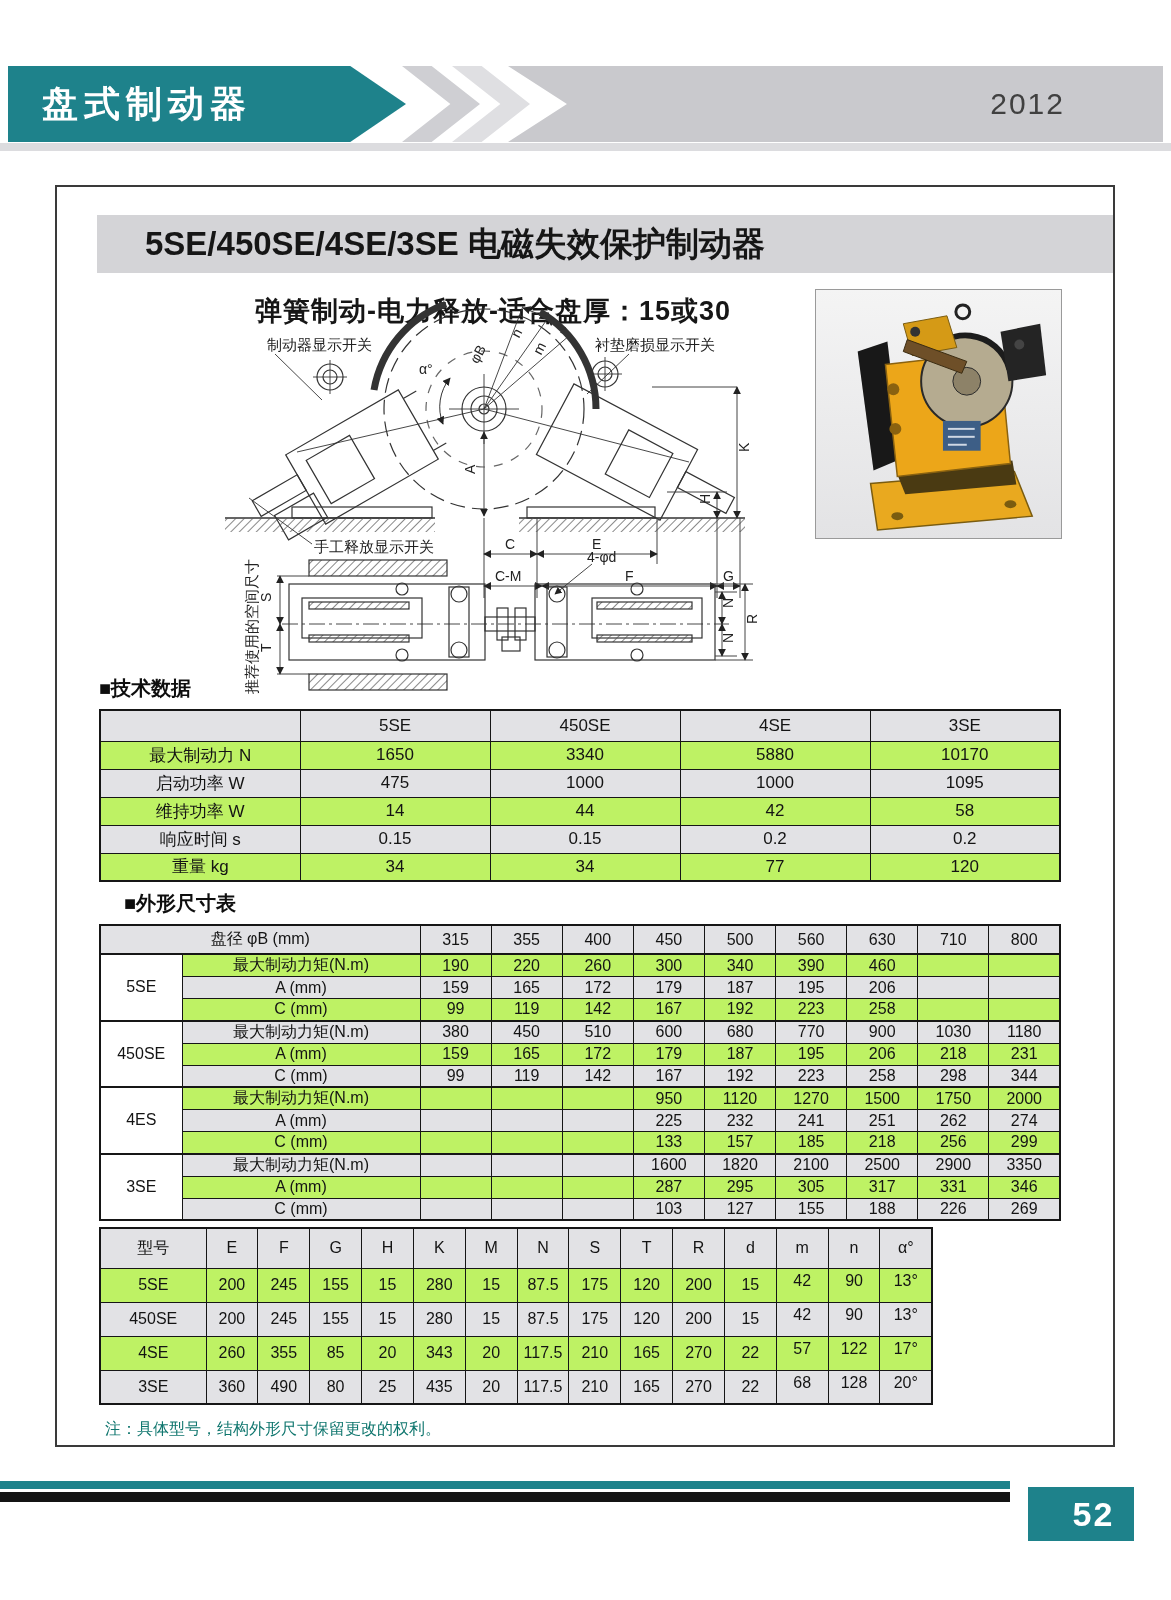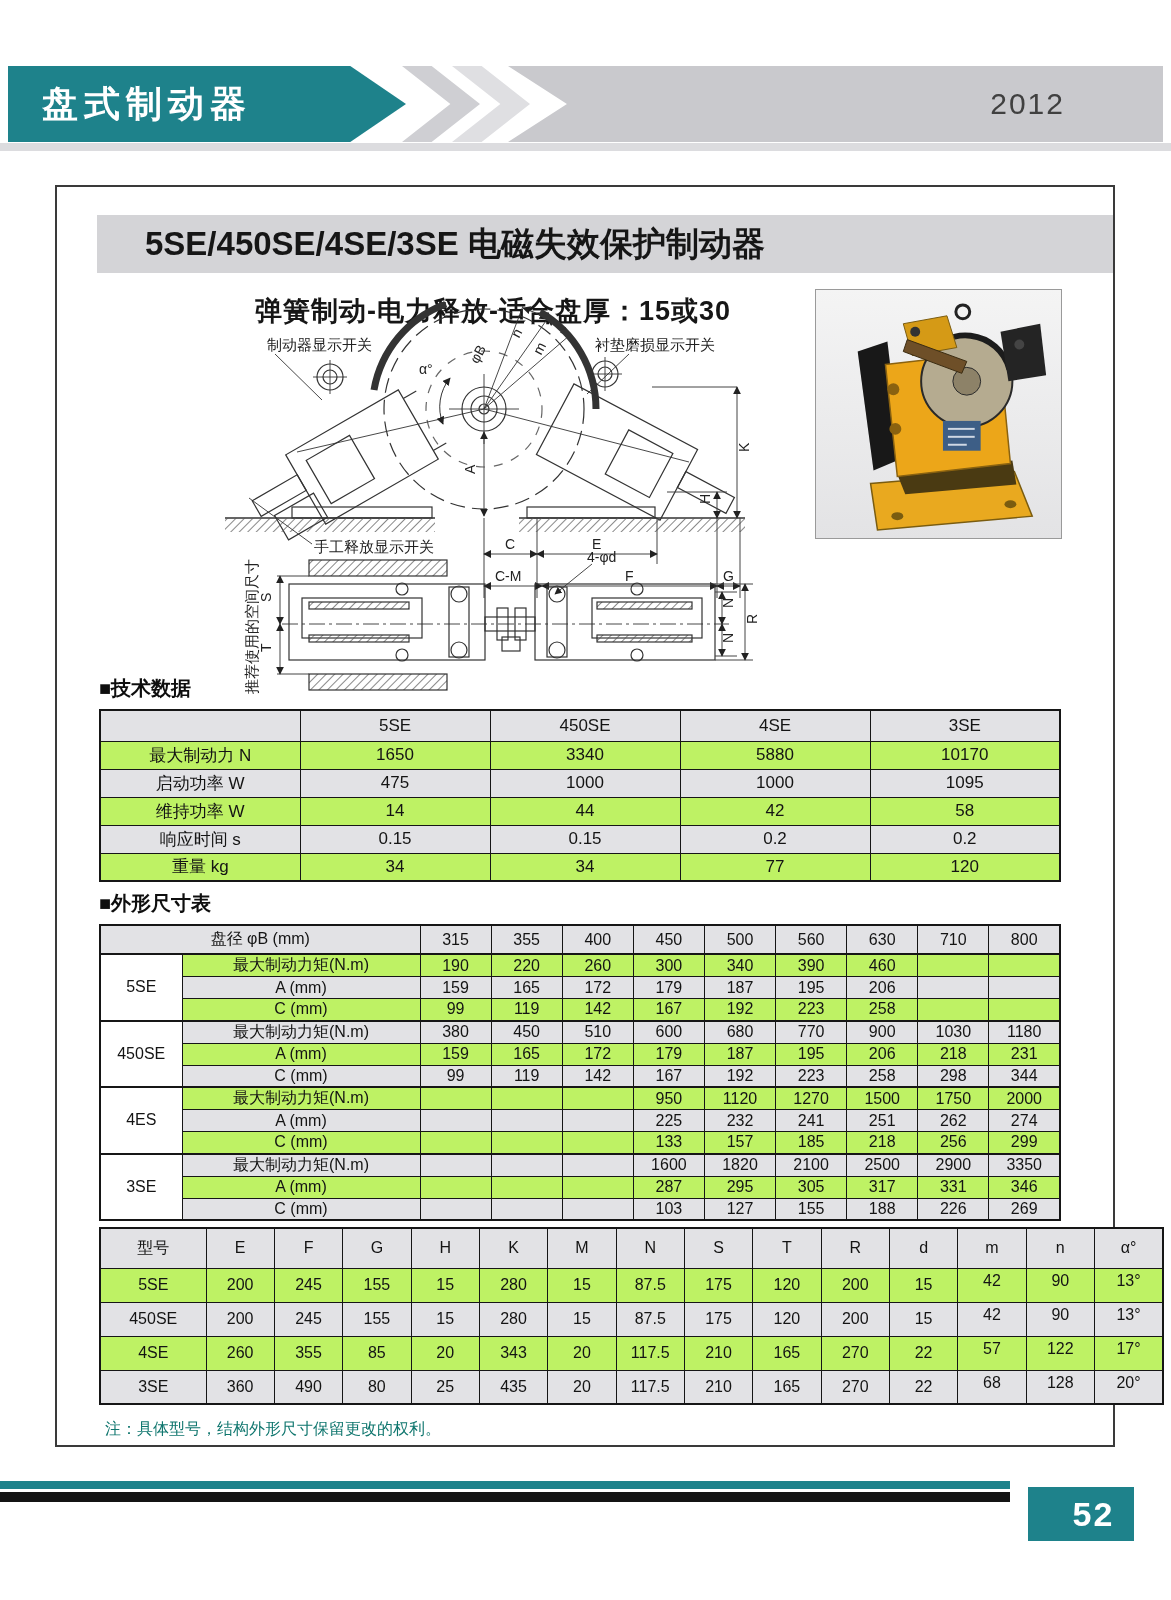--- a/index.html
+++ b/index.html
@@ -36,40 +36,40 @@
   .drawing text { font-family:"Liberation Sans","DejaVu Sans",sans-serif;
     fill:#222; font-size:14px; }
   .drawing .cn { font-size:15px; }
 
   .photo { position:absolute; left:758px; top:102px; width:247px; height:250px;
     border:1px solid #9a9a9a; background:linear-gradient(180deg,#f4f4f4,#e3e3e5); }
 
   .sec-title { position:absolute; left:42px; font-size:20px; font-weight:bold;
     color:#0e0e0e; }
   .sec-tech { top:488px; }
-  .sec-dims { top:703px; }
+  .sec-dims { top:703px;margin-left:25px; }
 
   table { border-collapse:collapse; table-layout:fixed; position:absolute;
     background:#bef264; border:2px solid #161616; }
   td { border:1px solid #161616; text-align:center; vertical-align:middle;
     font-size:17px; color:#141414; white-space:nowrap; overflow:hidden; }
   tr.g, td.g { background:#e2e2e5; }
   td.name { background:#fff; }
   tr.sep td { border-top-width:2px; }
 
   #t-tech { left:42px; top:522px; width:962px; }
   #t-tech tr { height:28px; }
   #t-tech tr.head { height:31px; }
 
   #t-dims { left:42px; top:737px; width:962px; }
   #t-dims td { font-size:16px; }
   #t-dims tr { height:22px; }
   #t-dims tr.head { height:29px;padding-left:21px; }
 
-  #t-models { left:42px; top:1040px; width:1065px;border-radius:17px; }
+  #t-models { left:42px; top:1040px; width:834px;border-radius:17px; }
   #t-models td { font-size:16px; }
   #t-models tr { height:34px; }
   #t-models tr.head { height:40px; }
   #t-models td.raised { vertical-align:top; padding-top:3px; }
 
   .note { position:absolute; left:48px; top:1232px; font-size:16px; color:#0f766e; }
 
   
   .f-teal  { position:absolute; left:0; top:1481px; width:1010px; height:8px;  background:#1e828b; }
   .f-black { position:absolute; left:0; top:1492px; width:1010px; height:10px; background:#141414; }

